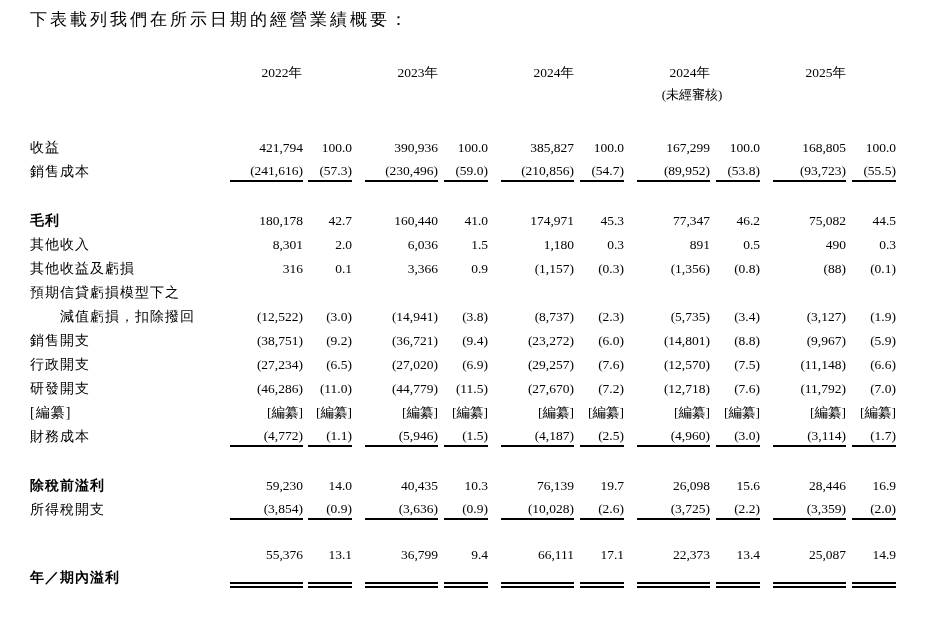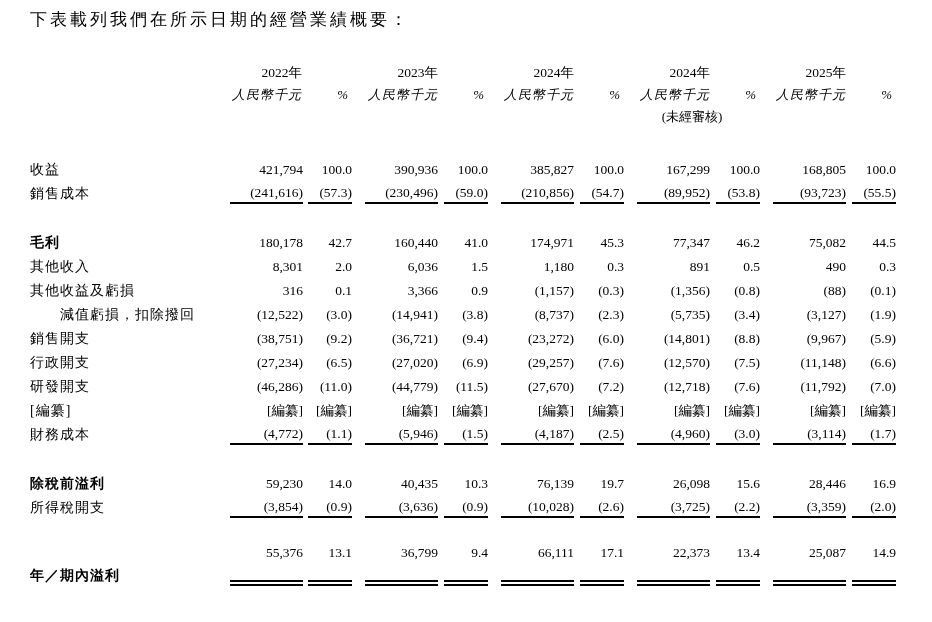--- a/index.html
+++ b/index.html
@@ -62,33 +62,20 @@
         <td></td>
         <td class="num year-h">2024年</td>
         <td></td>
         <td class="num year-h">2024年</td>
         <td></td>
         <td class="num year-h">2025年</td>
         <td></td>
       </tr>
       <tr>
         <td></td>
-        <td class="unit-h">人民幣千元</td>
-        <td class="pct-h">%</td>
-        <td class="unit-h">人民幣千元</td>
-        <td class="pct-h">%</td>
-        <td class="unit-h">人民幣千元</td>
-        <td class="pct-h">%</td>
-        <td class="unit-h">人民幣千元</td>
-        <td class="pct-h">%</td>
-        <td class="unit-h">人民幣千元</td>
-        <td class="pct-h">%</td>
-      </tr>
-      <tr>
-        <td></td>
         <td></td>
         <td></td>
         <td></td>
         <td></td>
         <td></td>
         <td></td>
         <td class="unaudited" colspan="2">(未經審核)</td>
         <td></td>
         <td></td>
       </tr>
@@ -159,20 +146,33 @@
         <td class="num"><span class="u amt">3,366</span></td>
         <td class="num"><span class="u pct">0.9</span></td>
         <td class="num"><span class="u amt">(1,157)</span></td>
         <td class="num"><span class="u pct">(0.3)</span></td>
         <td class="num"><span class="u amt">(1,356)</span></td>
         <td class="num"><span class="u pct">(0.8)</span></td>
         <td class="num"><span class="u amt">(88)</span></td>
         <td class="num"><span class="u pct">(0.1)</span></td>
       </tr>
       <tr>
+        <td class="label">預期信貸虧損模型下之</td>
+        <td class="num"><span class="u amt"></span></td>
+        <td class="num"><span class="u pct"></span></td>
+        <td class="num"><span class="u amt"></span></td>
+        <td class="num"><span class="u pct"></span></td>
+        <td class="num"><span class="u amt"></span></td>
+        <td class="num"><span class="u pct"></span></td>
+        <td class="num"><span class="u amt"></span></td>
+        <td class="num"><span class="u pct"></span></td>
+        <td class="num"><span class="u amt"></span></td>
+        <td class="num"><span class="u pct"></span></td>
+      </tr>
+      <tr>
         <td class="label indent">減值虧損，扣除撥回</td>
         <td class="num"><span class="u amt">(12,522)</span></td>
         <td class="num"><span class="u pct">(3.0)</span></td>
         <td class="num"><span class="u amt">(14,941)</span></td>
         <td class="num"><span class="u pct">(3.8)</span></td>
         <td class="num"><span class="u amt">(8,737)</span></td>
         <td class="num"><span class="u pct">(2.3)</span></td>
         <td class="num"><span class="u amt">(5,735)</span></td>
         <td class="num"><span class="u pct">(3.4)</span></td>
         <td class="num"><span class="u amt">(3,127)</span></td>

